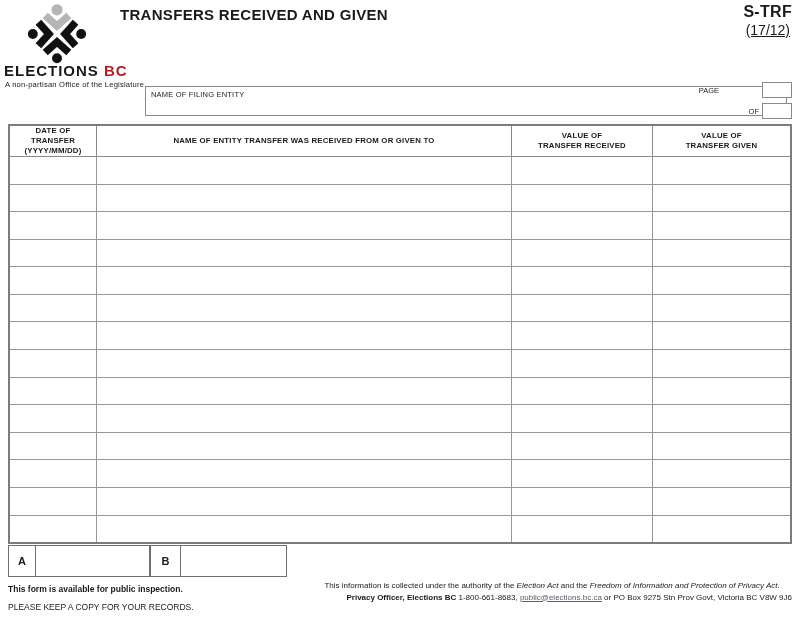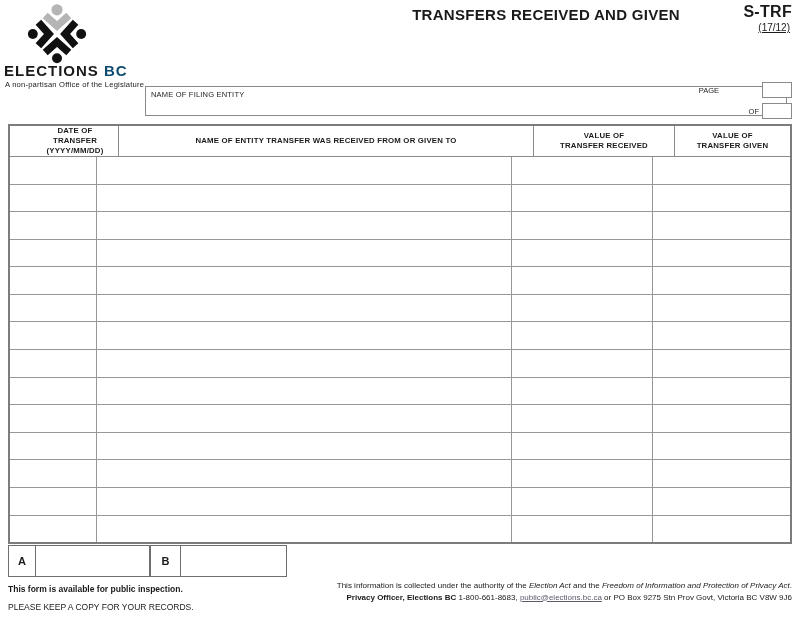--- a/index.html
+++ b/index.html
@@ -3,59 +3,59 @@
 <meta charset="utf-8">
 <style>
   * { margin:0; padding:0; box-sizing:border-box; }
   html,body { background:#ffffff; }
   body { font-family:"Liberation Sans", sans-serif; color:#1a1a1a; }
   .page { position:relative; width:800px; height:619px; background:#fff; overflow:hidden; }
 
   
   .logo-icon { position:absolute; left:26px; top:3px; width:62px; height:62px; }
   .wordmark { position:absolute; left:4px; top:62px; font-size:15px; font-weight:bold; letter-spacing:1px; white-space:nowrap; }
-  .wordmark .bc { color:#0c4a6e; }
+  .wordmark .bc { color:#b91c1c; }
   .tagline { position:absolute; left:5px; top:80px; font-size:7.6px; color:#222; letter-spacing:0.2px; }
-  .title { position:absolute; left:120px; right:120px; top:6px; text-align:right; font-size:15px; font-weight:bold; letter-spacing:0.3px; }
+  .title { position:absolute; left:120px; right:120px; top:6px; text-align:left; font-size:15px; font-weight:bold; letter-spacing:0.3px; }
   .form-code-wrap { position:absolute; right:8px; top:3px; text-align:right; }
   .form-code { font-size:16px; font-weight:bold; letter-spacing:0.3px; }
-  .form-version { font-size:10px; margin-top:1px; margin-right:2px;text-decoration:underline; }
+  .form-version { font-size:14px; margin-top:1px; margin-right:2px;text-decoration:underline; }
 
   
   .entity-box { position:absolute; left:145px; top:86px; width:642px; height:30px; border:1.5px solid #8a8a8a; background:#fff; }
   .entity-label { font-size:7.5px; padding:3px 0 0 5px; color:#222; letter-spacing:0.2px; }
   .pgrow { position:absolute; right:8px; display:flex; align-items:center; }
   .pgrow-1 { top:82px;gap:40px; } .pgrow-2 { top:103px; }
   .pg-label { font-size:7.5px; margin-right:3px; color:#222; }
   .pg-box { width:30px; height:16px; border:1.5px solid #8a8a8a; background:#fff; }
 
   
   .table { position:absolute; left:8px; top:124px; width:784px; border:2px solid #7c7c7c; background:#fff; }
-  .thead { display:grid; grid-template-columns:87px 415px 141px 1fr; height:31px; border-bottom:1.5px solid #8a8a8a;padding-left:22px; }
+  .thead { display:grid; grid-template-columns:87px 415px 141px 1fr; height:31px; border-bottom:1.5px solid #8a8a8a; }
   .th { display:flex; flex-direction:column; align-items:center; justify-content:center; font-size:7.8px; font-weight:bold; text-align:center; line-height:1.3; letter-spacing:0.2px; border-right:1.5px solid #8a8a8a; }
   .th:last-child { border-right:none; }
   .tbody { display:flex; flex-direction:column; height:385px; }
   .tr { flex:1; display:grid; grid-template-columns:87px 415px 141px 1fr; border-bottom:1.5px solid #979797; }
   .tr:last-child { border-bottom:none; }
   .td { border-right:1.5px solid #979797; }
   .td:last-child { border-right:none; }
 
   
   .total-row { position:absolute; left:8px; top:545px; width:784px; height:32px; display:flex; }
   .total-label { width:505px; text-align:right; padding-right:10px; font-size:8px; font-weight:bold; letter-spacing:0.4px; line-height:32px; }
   .tot-letter { width:28px; border:1.5px solid #6f6f6f; display:flex; align-items:center; justify-content:center; font-size:11px; font-weight:bold; background:#fff; }
   .tot-letter.b { width:31px; }
   .tot-value { width:114px; border:1.5px solid #6f6f6f; border-left:none; background:#fff; }
   .tot-value.b { width:106px; }
 
   
   .foot-left { position:absolute; left:8px; top:584px; font-size:8.5px; }
   .foot-left .l1 { font-weight:bold; }
   .foot-left .l2 { margin-top:8px; }
-  .foot-right { position:absolute; right:8px; top:580px; text-align:right; font-size:8px; line-height:11.5px; }
+  .foot-right { position:absolute; right:8px; top:580px; text-align:left; font-size:8px; line-height:11.5px; }
   .it { font-style:italic; }
   .bd { font-weight:bold;padding-left:22px; }
   .lnk { color:#5a5a6e; text-decoration:underline; cursor:pointer; }
 </style>
 </head>
 <body>
 
 <div class="page">
 
   <svg class="logo-icon" viewBox="0 0 100 100">

